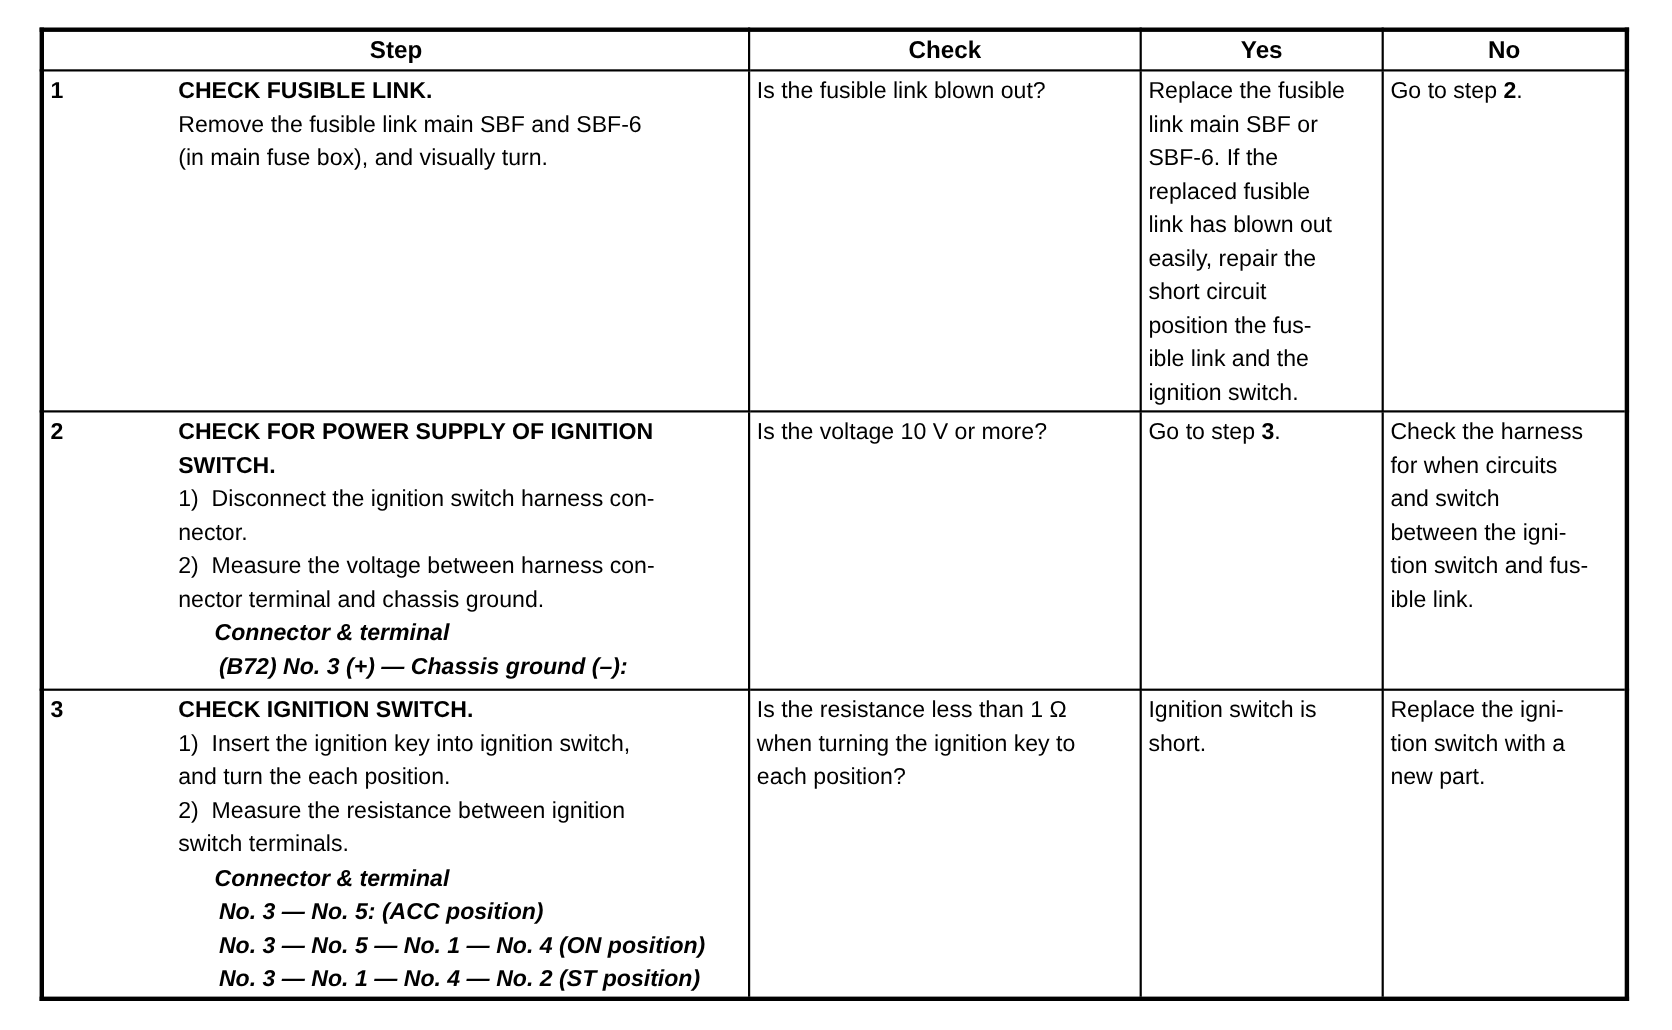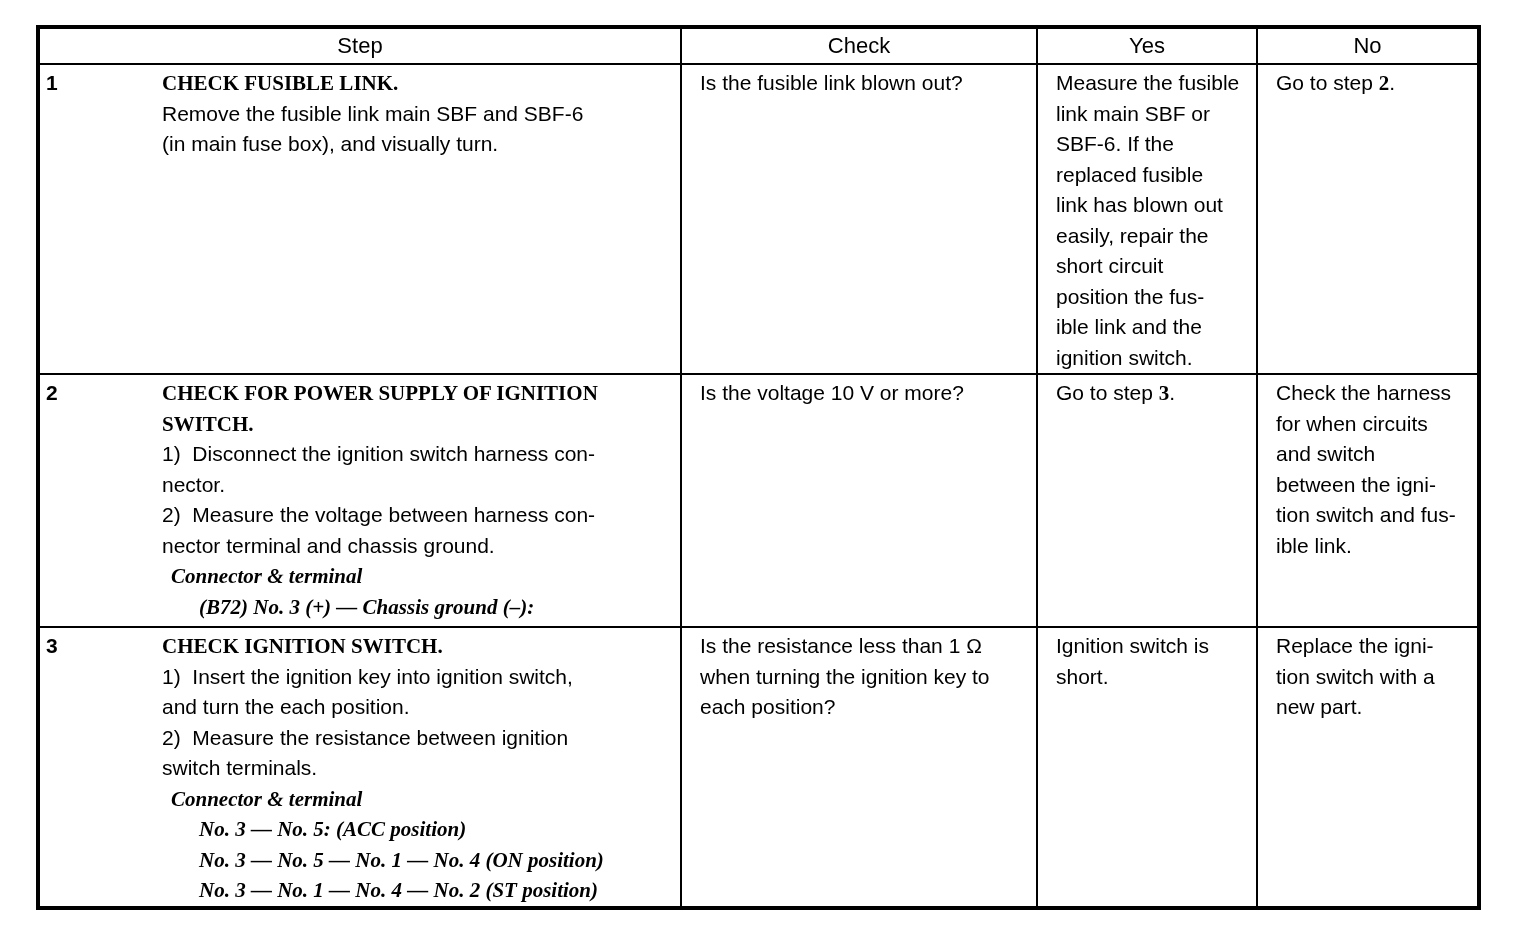--- a/index.html
+++ b/index.html
@@ -17,34 +17,34 @@
   }
   .doc-table th,.doc-table td{
     border:2px solid #000;
     vertical-align:top;
     padding:0;
     overflow:hidden;
   }
   .doc-table thead tr{height:37px;}
   .doc-table th{
     vertical-align:middle;text-align:center;
-    font-size:22px;font-weight:normal;line-height:1;
+    font-size:22px;font-weight:bold;line-height:1;
   }
   tr.r0{height:308px;}
   tr.r1{height:253px;}
   tr.r2{height:280px;}
   .cell{font-size:21px;line-height:30.5px;}
-  .plain-cell{padding:3px 4px 0 18px;}
+  .plain-cell{padding:3px 4px 0 6px;}
   .step-wrap{display:flex;align-items:flex-start;}
   .step-num{width:116px;flex:0 0 116px;padding:3px 0 0 6px;font-weight:bold;}
   .step-text{flex:1;padding-top:3px;}
   .line{white-space:pre;}
-  .line.ind1{margin-left:9px;}
+  .line.ind1{margin-left:33px;}
   .line.ind2{margin-left:37px;}
-  .seg.b{font-weight:bold;font-family:Liberation Serif, serif;}
+  .seg.b{font-weight:bold;}
   .seg.i{font-style:italic;}
 </style>
 </head>
 <body>
 
 <table class="doc-table">
   <colgroup>
     <col style="width:643px">
     <col style="width:356px">
     <col style="width:220px">
@@ -70,21 +70,21 @@
             </div>
           </div>
         </td>
         <td class="cell">
           <div class="plain-cell">
             <div class="line"><span class="seg">Is the fusible link blown out?</span></div>
           </div>
         </td>
         <td class="cell">
           <div class="plain-cell">
-            <div class="line"><span class="seg">Measure the fusible</span></div>
+            <div class="line"><span class="seg">Replace the fusible</span></div>
             <div class="line"><span class="seg">link main SBF or</span></div>
             <div class="line"><span class="seg">SBF-6. If the</span></div>
             <div class="line"><span class="seg">replaced fusible</span></div>
             <div class="line"><span class="seg">link has blown out</span></div>
             <div class="line"><span class="seg">easily, repair the</span></div>
             <div class="line"><span class="seg">short circuit</span></div>
             <div class="line"><span class="seg">position the fus-</span></div>
             <div class="line"><span class="seg">ible link and the</span></div>
             <div class="line"><span class="seg">ignition switch.</span></div>
           </div>

